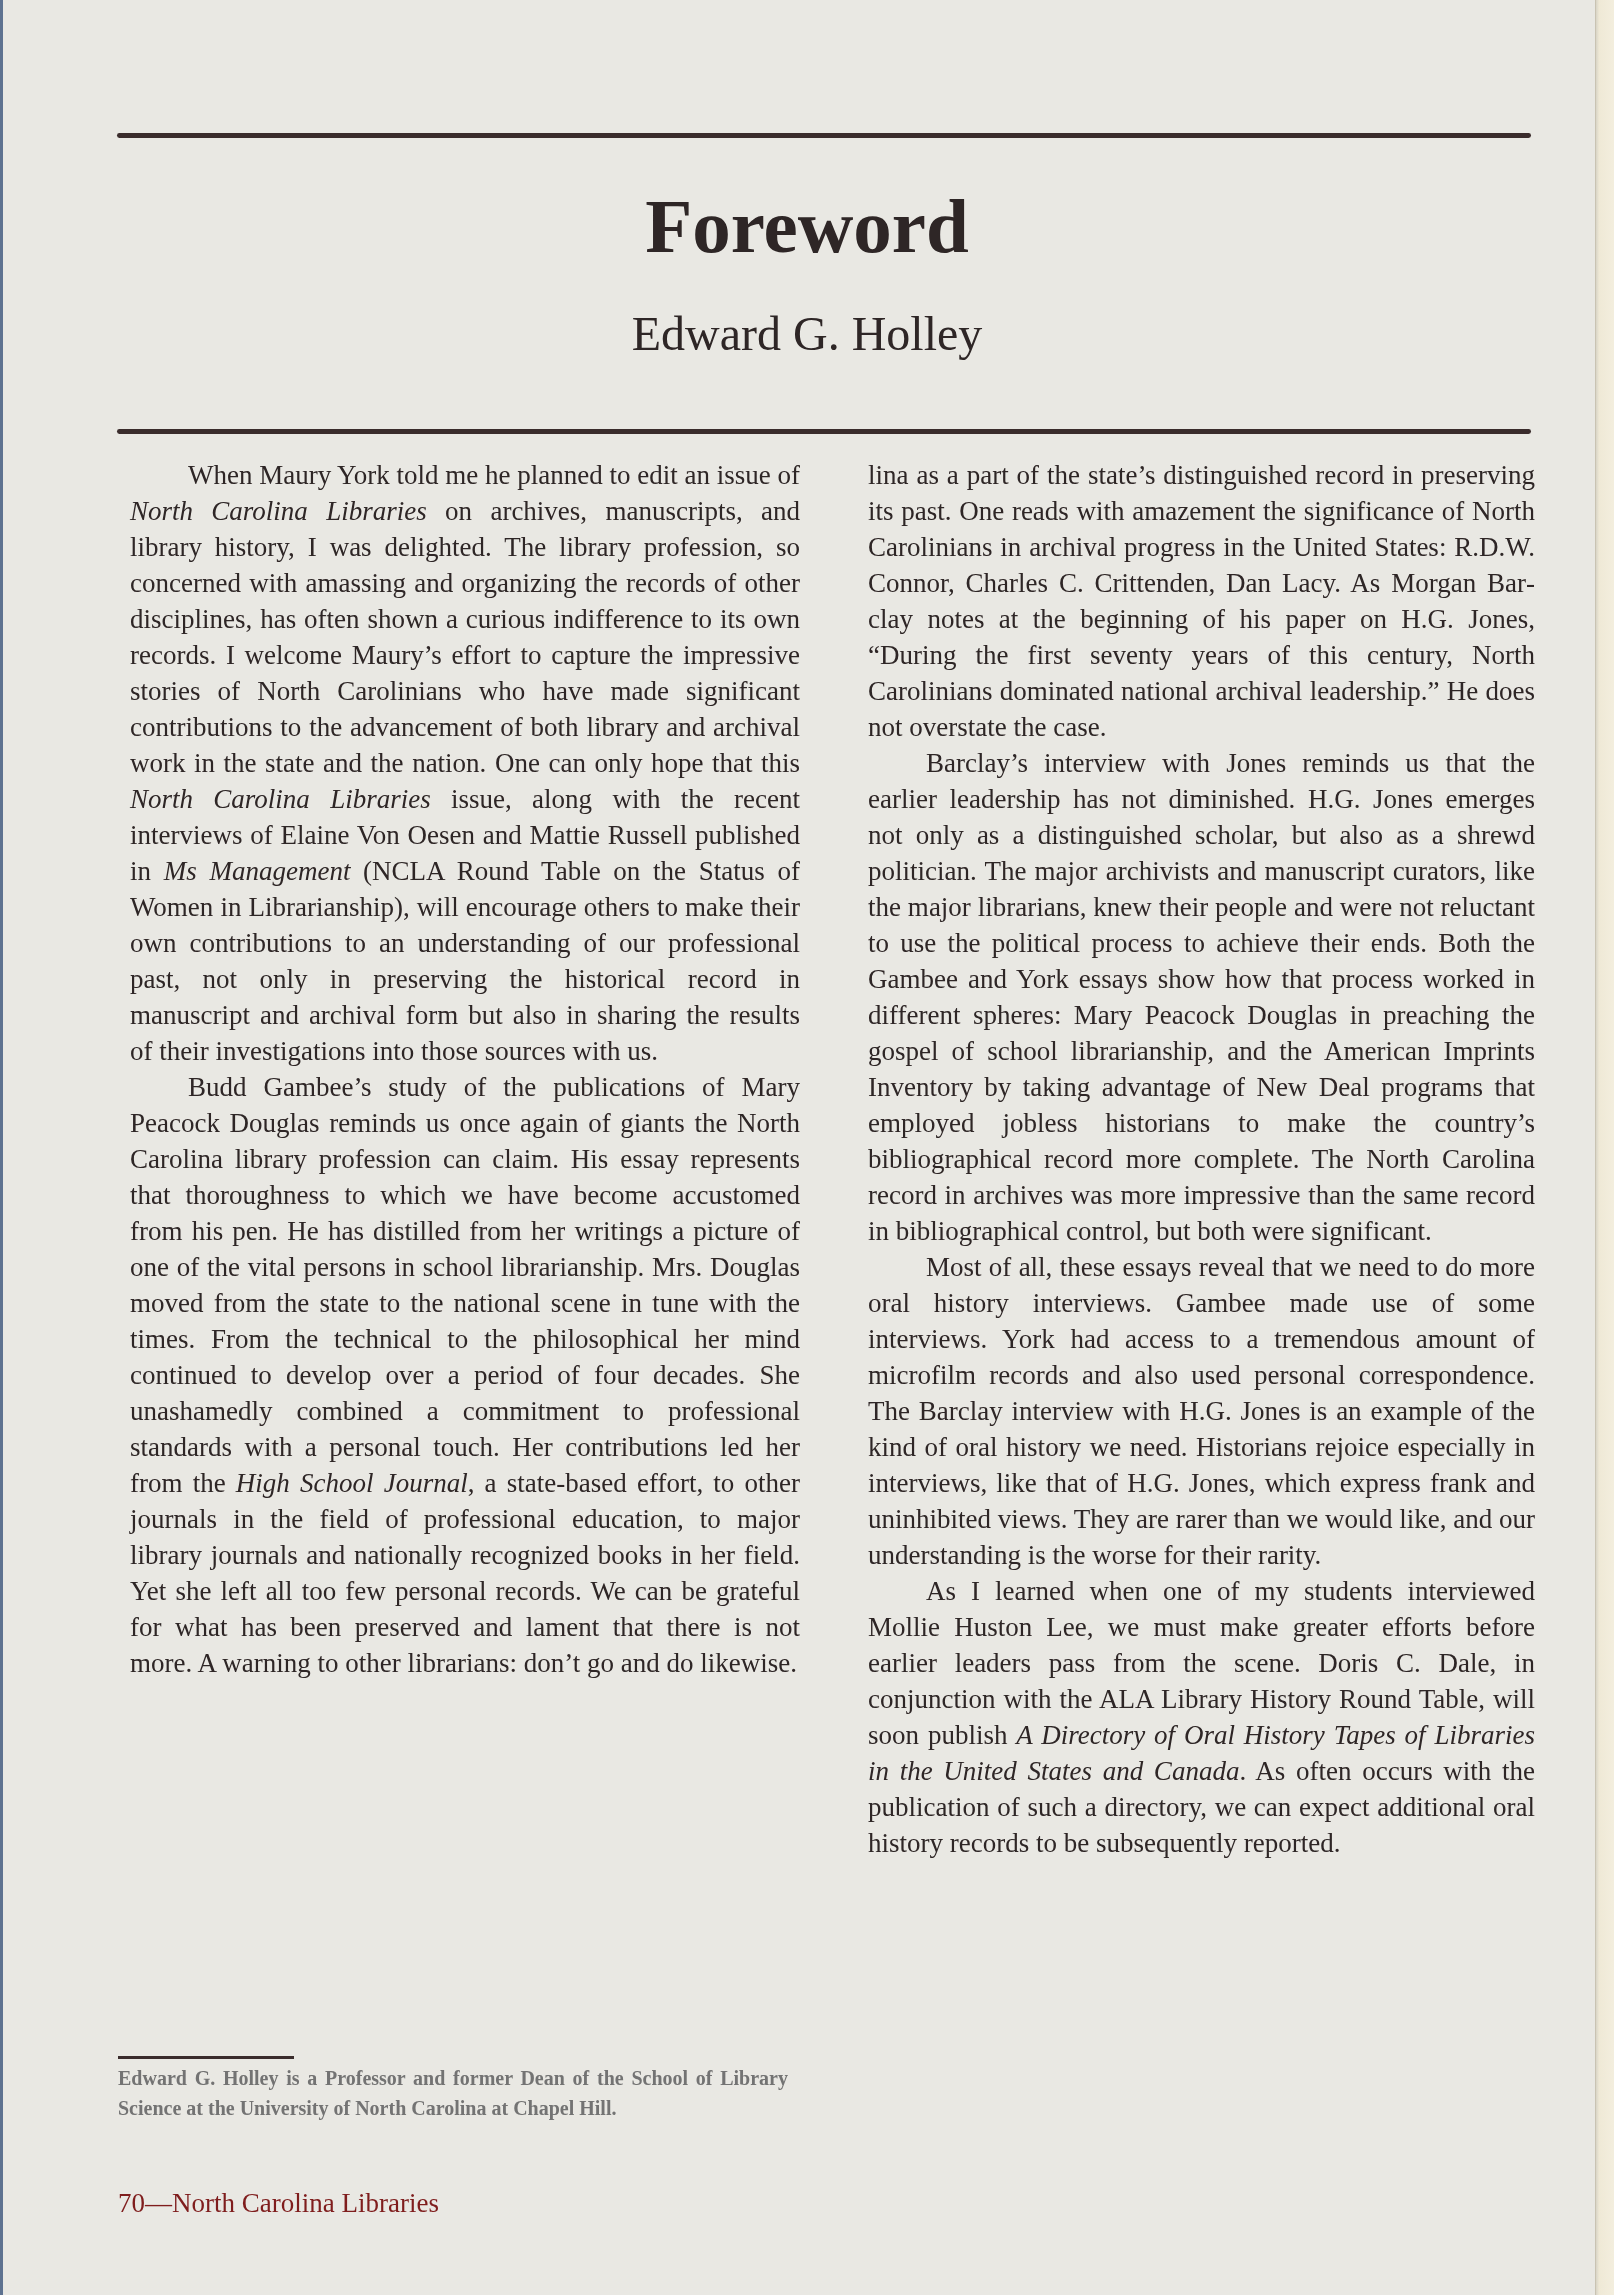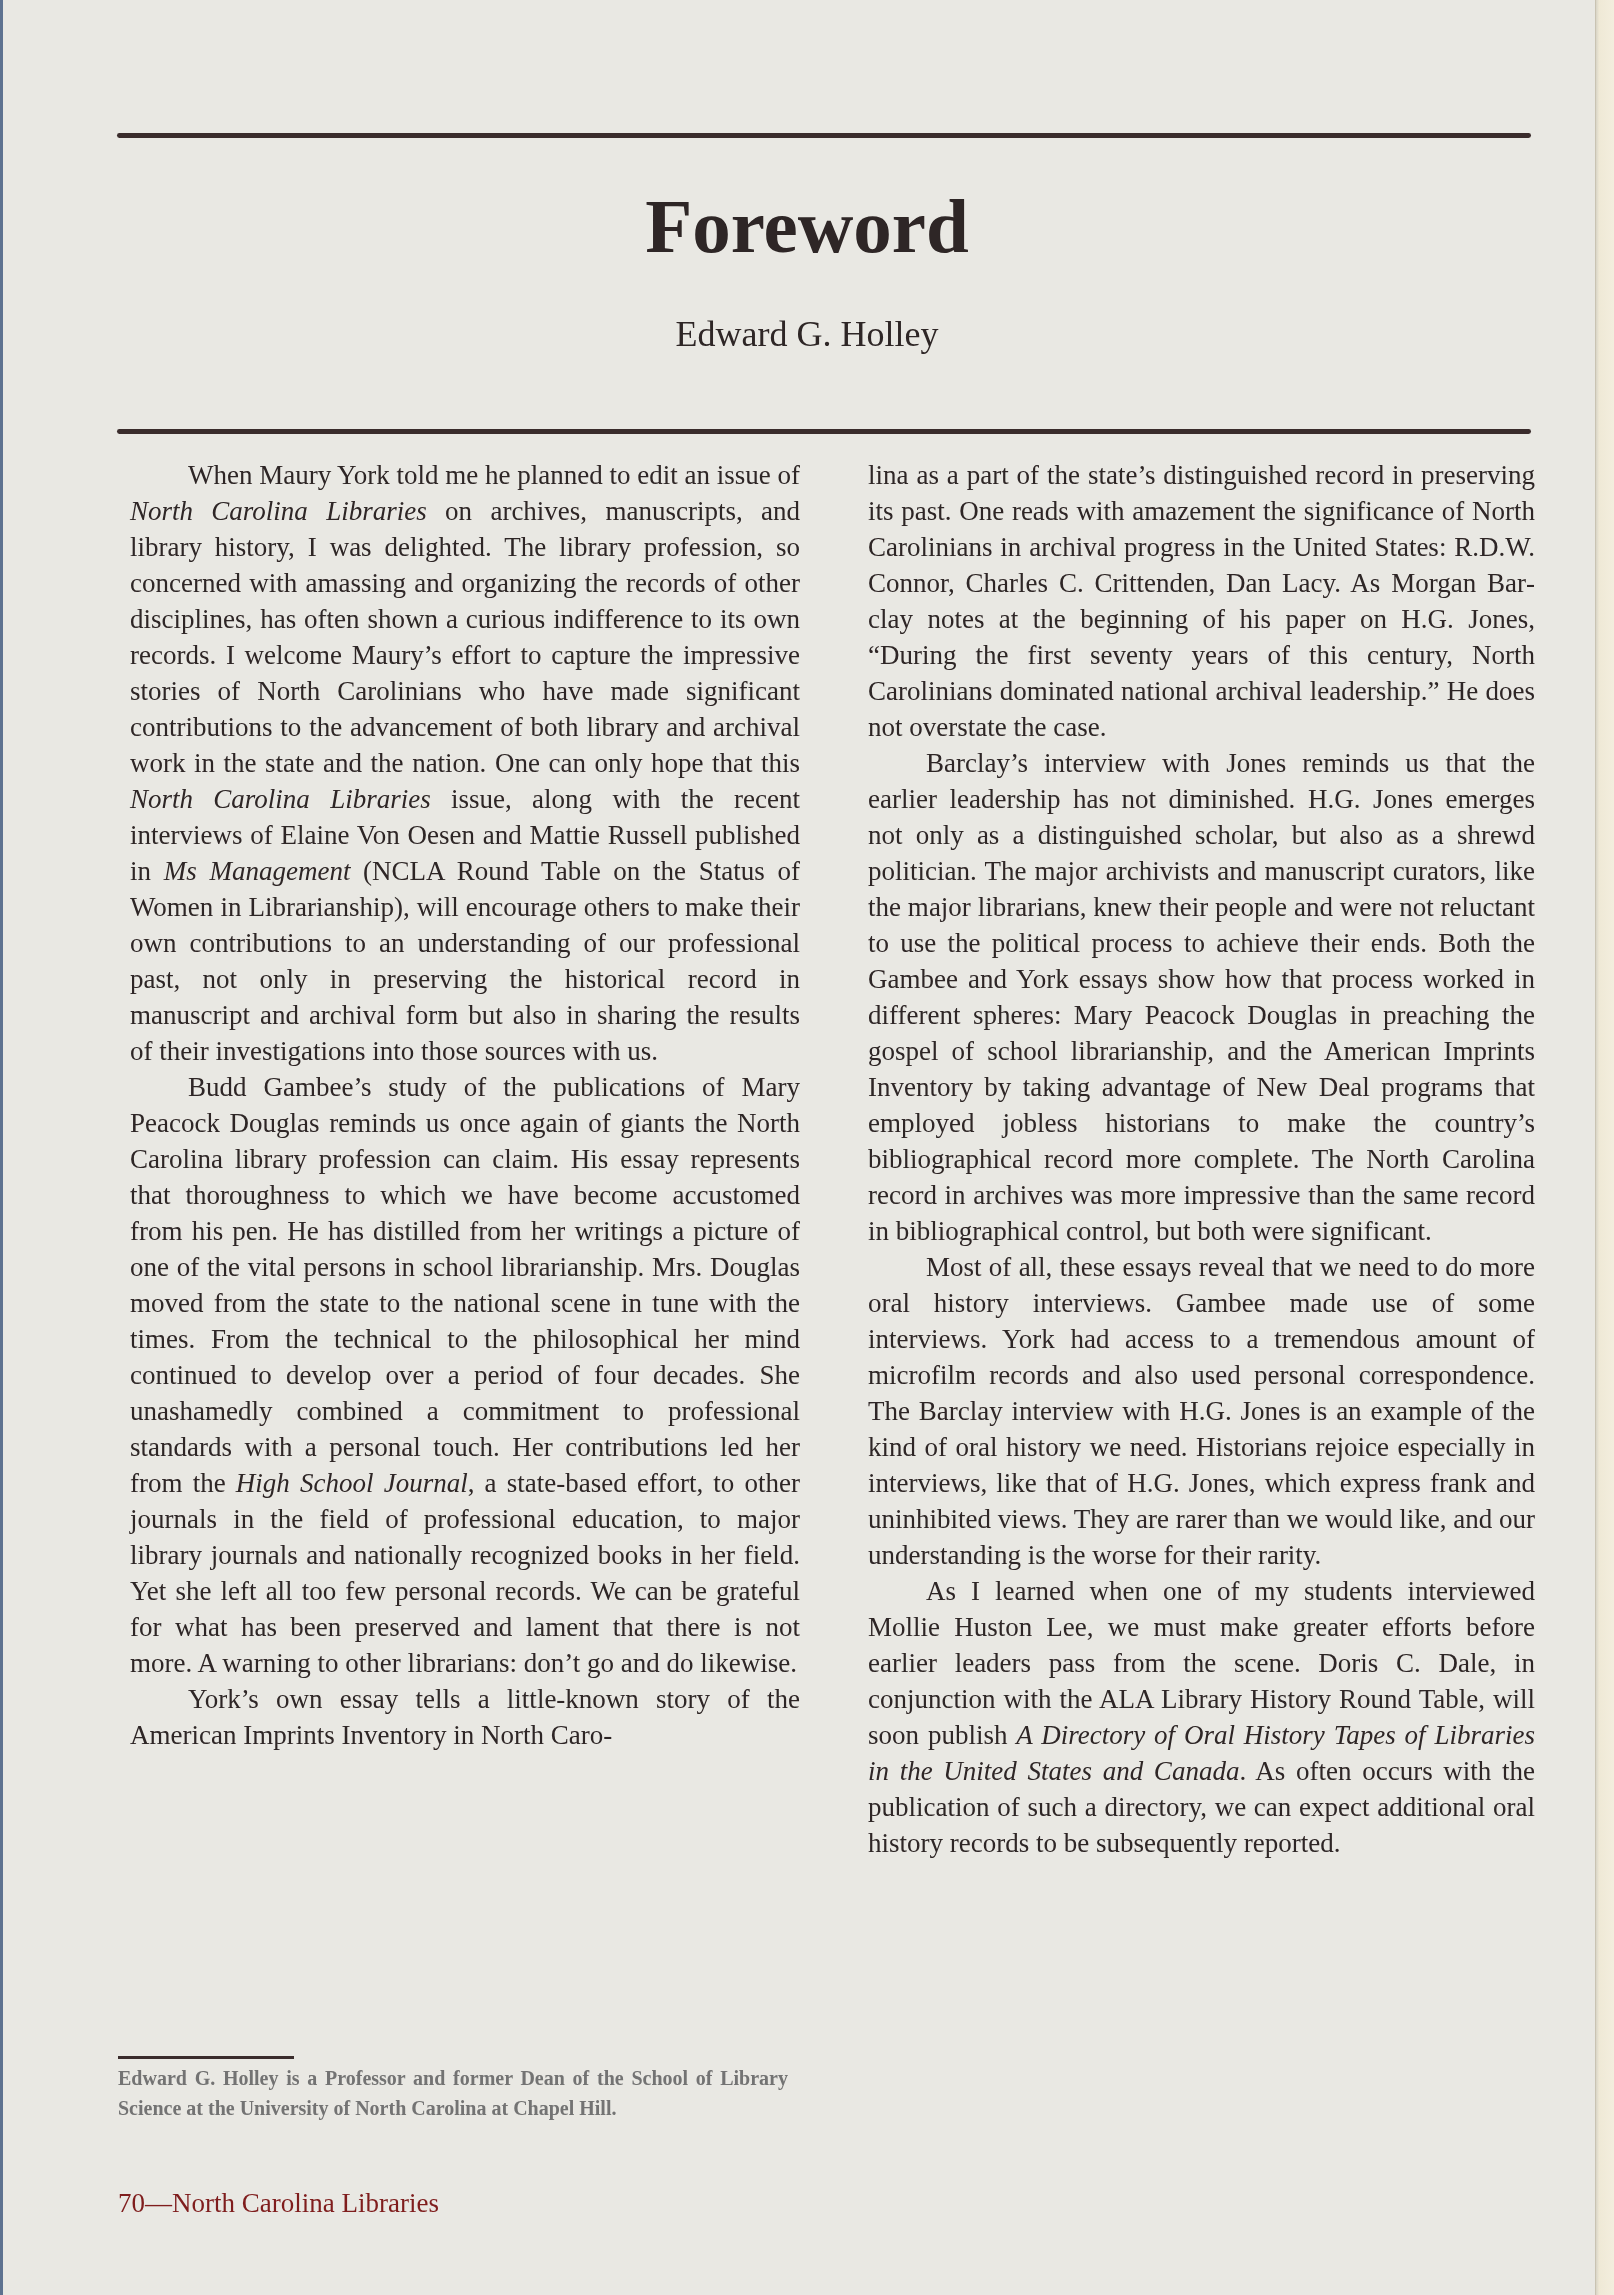--- a/index.html
+++ b/index.html
@@ -24,21 +24,21 @@
   }
   .rule.top { top: 133px; }
   .rule.bottom { top: 429px; }
   .title {
     position: absolute; left: 0; width: 1614px; top: 182px;
     text-align: center; font-size: 77px; line-height: 89px;
     letter-spacing: 0px; color: #2e2626;
   }
   .author {
     position: absolute; left: 0; width: 1614px; top: 313px;
-    text-align: center; font-size: 36px; line-height: 42px; color: #2e2626;
+    text-align: center; font-size: 48px; line-height: 42px; color: #2e2626;
   }
   .column {
     position: absolute; top: 457px; width: 670px;
     font-size: 27px; line-height: 36px; text-align: justify;
     hyphens: manual;
   }
   .column.left { left: 130px; }
   .column.right { left: 868px; width: 667px; }
   .column p { margin: 0; text-indent: 0; }
   .column p.indent { text-indent: 58px; }
@@ -66,21 +66,20 @@
 <div class="page-edge"></div>
 
 <div class="rule top"></div>
 <h1 class="title" style="margin:0;font-weight:bold;">Foreword</h1>
 <div class="author">Edward G. Holley</div>
 <div class="rule bottom"></div>
 
 <div class="column left">
     <p class="indent"><span>When Maury York told me he planned to edit an issue of </span><i>North Carolina Libraries</i><span> on archives, manuscripts, and library history, I was delighted. The library profession, so concerned with amass­ing and organizing the records of other disci­plines, has often shown a curious indifference to its own records. I welcome Maury’s effort to cap­ture the impressive stories of North Carolinians who have made significant contributions to the advancement of both library and archival work in the state and the nation. One can only hope that this </span><i>North Carolina Libraries</i><span> issue, along with the recent interviews of Elaine Von Oesen and Mattie Russell published in </span><i>Ms Management</i><span> (NCLA Round Table on the Status of Women in Librarianship), will encourage others to make their own contributions to an understanding of our professional past, not only in preserving the historical record in manuscript and archival form but also in sharing the results of their investiga­tions into those sources with us.</span></p>
     <p class="indent"><span>Budd Gambee’s study of the publications of Mary Peacock Douglas reminds us once again of giants the North Carolina library profession can claim. His essay represents that thoroughness to which we have become accustomed from his pen. He has distilled from her writings a picture of one of the vital persons in school librarianship. Mrs. Douglas moved from the state to the national scene in tune with the times. From the technical to the philosophical her mind continued to develop over a period of four decades. She unashamedly combined a commitment to profes­sional standards with a personal touch. Her con­tributions led her from the </span><i>High School Journal</i><span>, a state-based effort, to other journals in the field of professional education, to major library journals and nationally recognized books in her field. Yet she left all too few personal records. We can be grateful for what has been preserved and lament that there is not more. A warning to other librar­ians: don’t go and do likewise.</span></p>
-    <p class="indent"><span>York’s own essay tells a little-known story of the American Imprints Inventory in North Caro-</span></p>
   </div>
 <div class="column right">
     <p class="cont"><span>lina as a part of the state’s distinguished record in preserving its past. One reads with amazement the significance of North Carolinians in archival progress in the United States: R.D.W. Connor, Charles C. Crittenden, Dan Lacy. As Morgan Bar­clay notes at the beginning of his paper on H.G. Jones, “During the first seventy years of this cen­tury, North Carolinians dominated national archi­val leadership.” He does not overstate the case.</span></p>
     <p class="indent"><span>Barclay’s interview with Jones reminds us that the earlier leadership has not diminished. H.G. Jones emerges not only as a distinguished scholar, but also as a shrewd politician. The major archivists and manuscript curators, like the major librarians, knew their people and were not reluctant to use the political process to achieve their ends. Both the Gambee and York essays show how that process worked in different spheres: Mary Peacock Douglas in preaching the gospel of school librarianship, and the American Imprints Inventory by taking advantage of New Deal programs that employed jobless historians to make the country’s bibliographical record more complete. The North Carolina record in archives was more impressive than the same record in bib­liographical control, but both were significant.</span></p>
     <p class="indent"><span>Most of all, these essays reveal that we need to do more oral history interviews. Gambee made use of some interviews. York had access to a tre­mendous amount of microfilm records and also used personal correspondence. The Barclay inter­view with H.G. Jones is an example of the kind of oral history we need. Historians rejoice especially in interviews, like that of H.G. Jones, which express frank and uninhibited views. They are rarer than we would like, and our understanding is the worse for their rarity.</span></p>
     <p class="indent"><span>As I learned when one of my students inter­viewed Mollie Huston Lee, we must make greater efforts before earlier leaders pass from the scene. Doris C. Dale, in conjunction with the ALA Library History Round Table, will soon publish </span><i>A Direc­tory of Oral History Tapes of Libraries in the United States and Canada</i><span>. As often occurs with the publication of such a directory, we can expect additional oral history records to be subsequently reported.</span></p>
   </div>
 
 <div class="footnote-rule"></div>
 <div class="footnote">Edward G. Holley is a Professor and former Dean of the School of Library Science at the University of North Carolina at Chapel Hill.</div>

